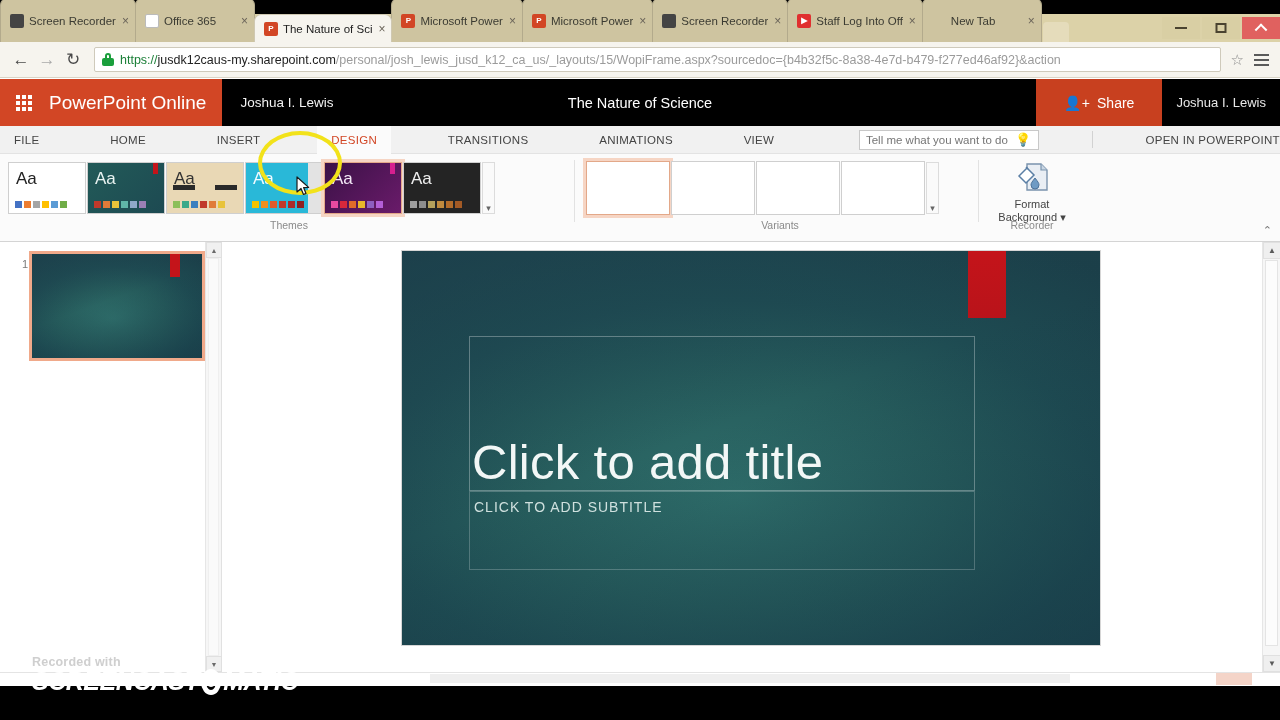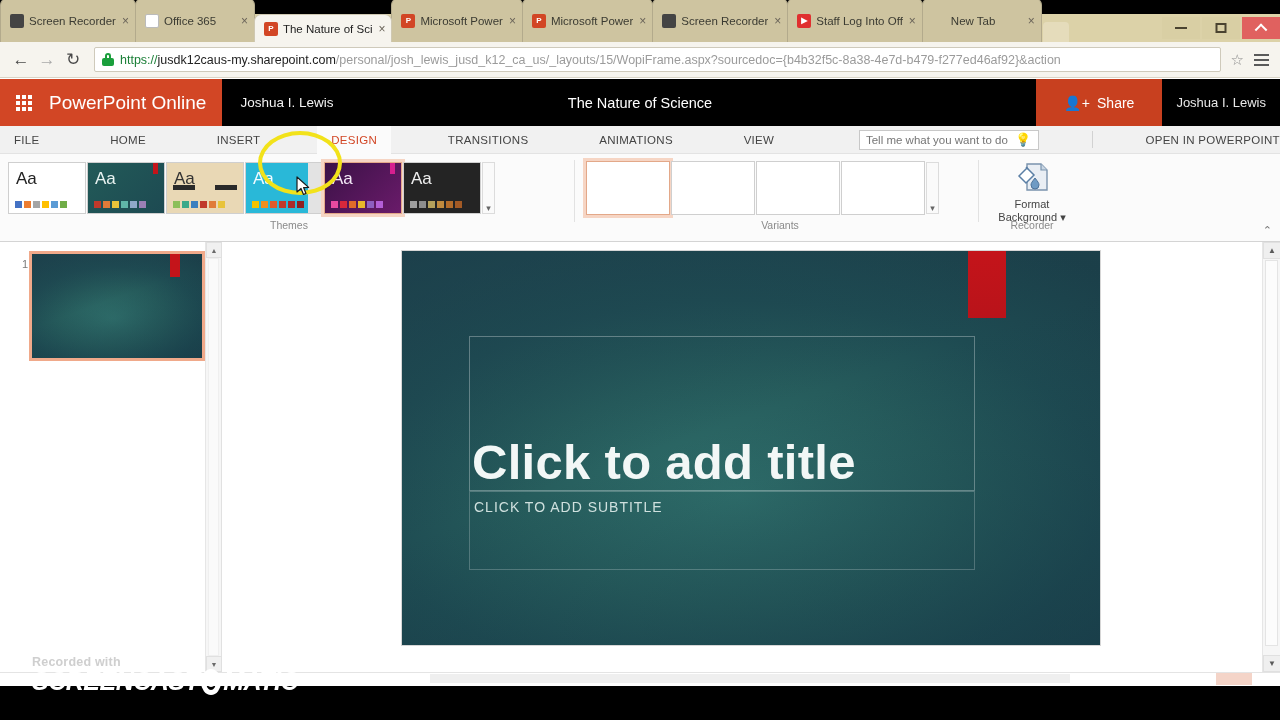--- a/index.html
+++ b/index.html
@@ -212,21 +212,21 @@
   .slide-red-bar {
     position: absolute; right: 13.5%; top: 0; width: 5.4%; height: 17%;
     background: linear-gradient(180deg,#c4141a 0%, #b9131a 100%);
   }
   .ph-title {
     position: absolute; left: 9.6%; top: 21.5%; width: 72.5%; height: 39.5%;
     border: 1px solid rgba(255,255,255,.30);
     display: flex; align-items: flex-end; padding: 0 0 2px 2px;
   }
   .ph-title span {
-    font-size: 49px; color: #f2f7f6; font-weight: 700; line-height: 1.04; letter-spacing: .3px;
+    font-size: 49px; color: #f2f7f6; font-weight: 400; line-height: 1.04; letter-spacing: .3px;
   }
   .ph-sub {
     position: absolute; left: 9.6%; top: 61%; width: 72.5%; height: 20%;
     border: 1px solid rgba(255,255,255,.22);
     padding: 6px 0 0 4px;
   }
   .ph-sub span {
     font-size: 14px; color: #cfe0de; letter-spacing: 1px;
   }
   

